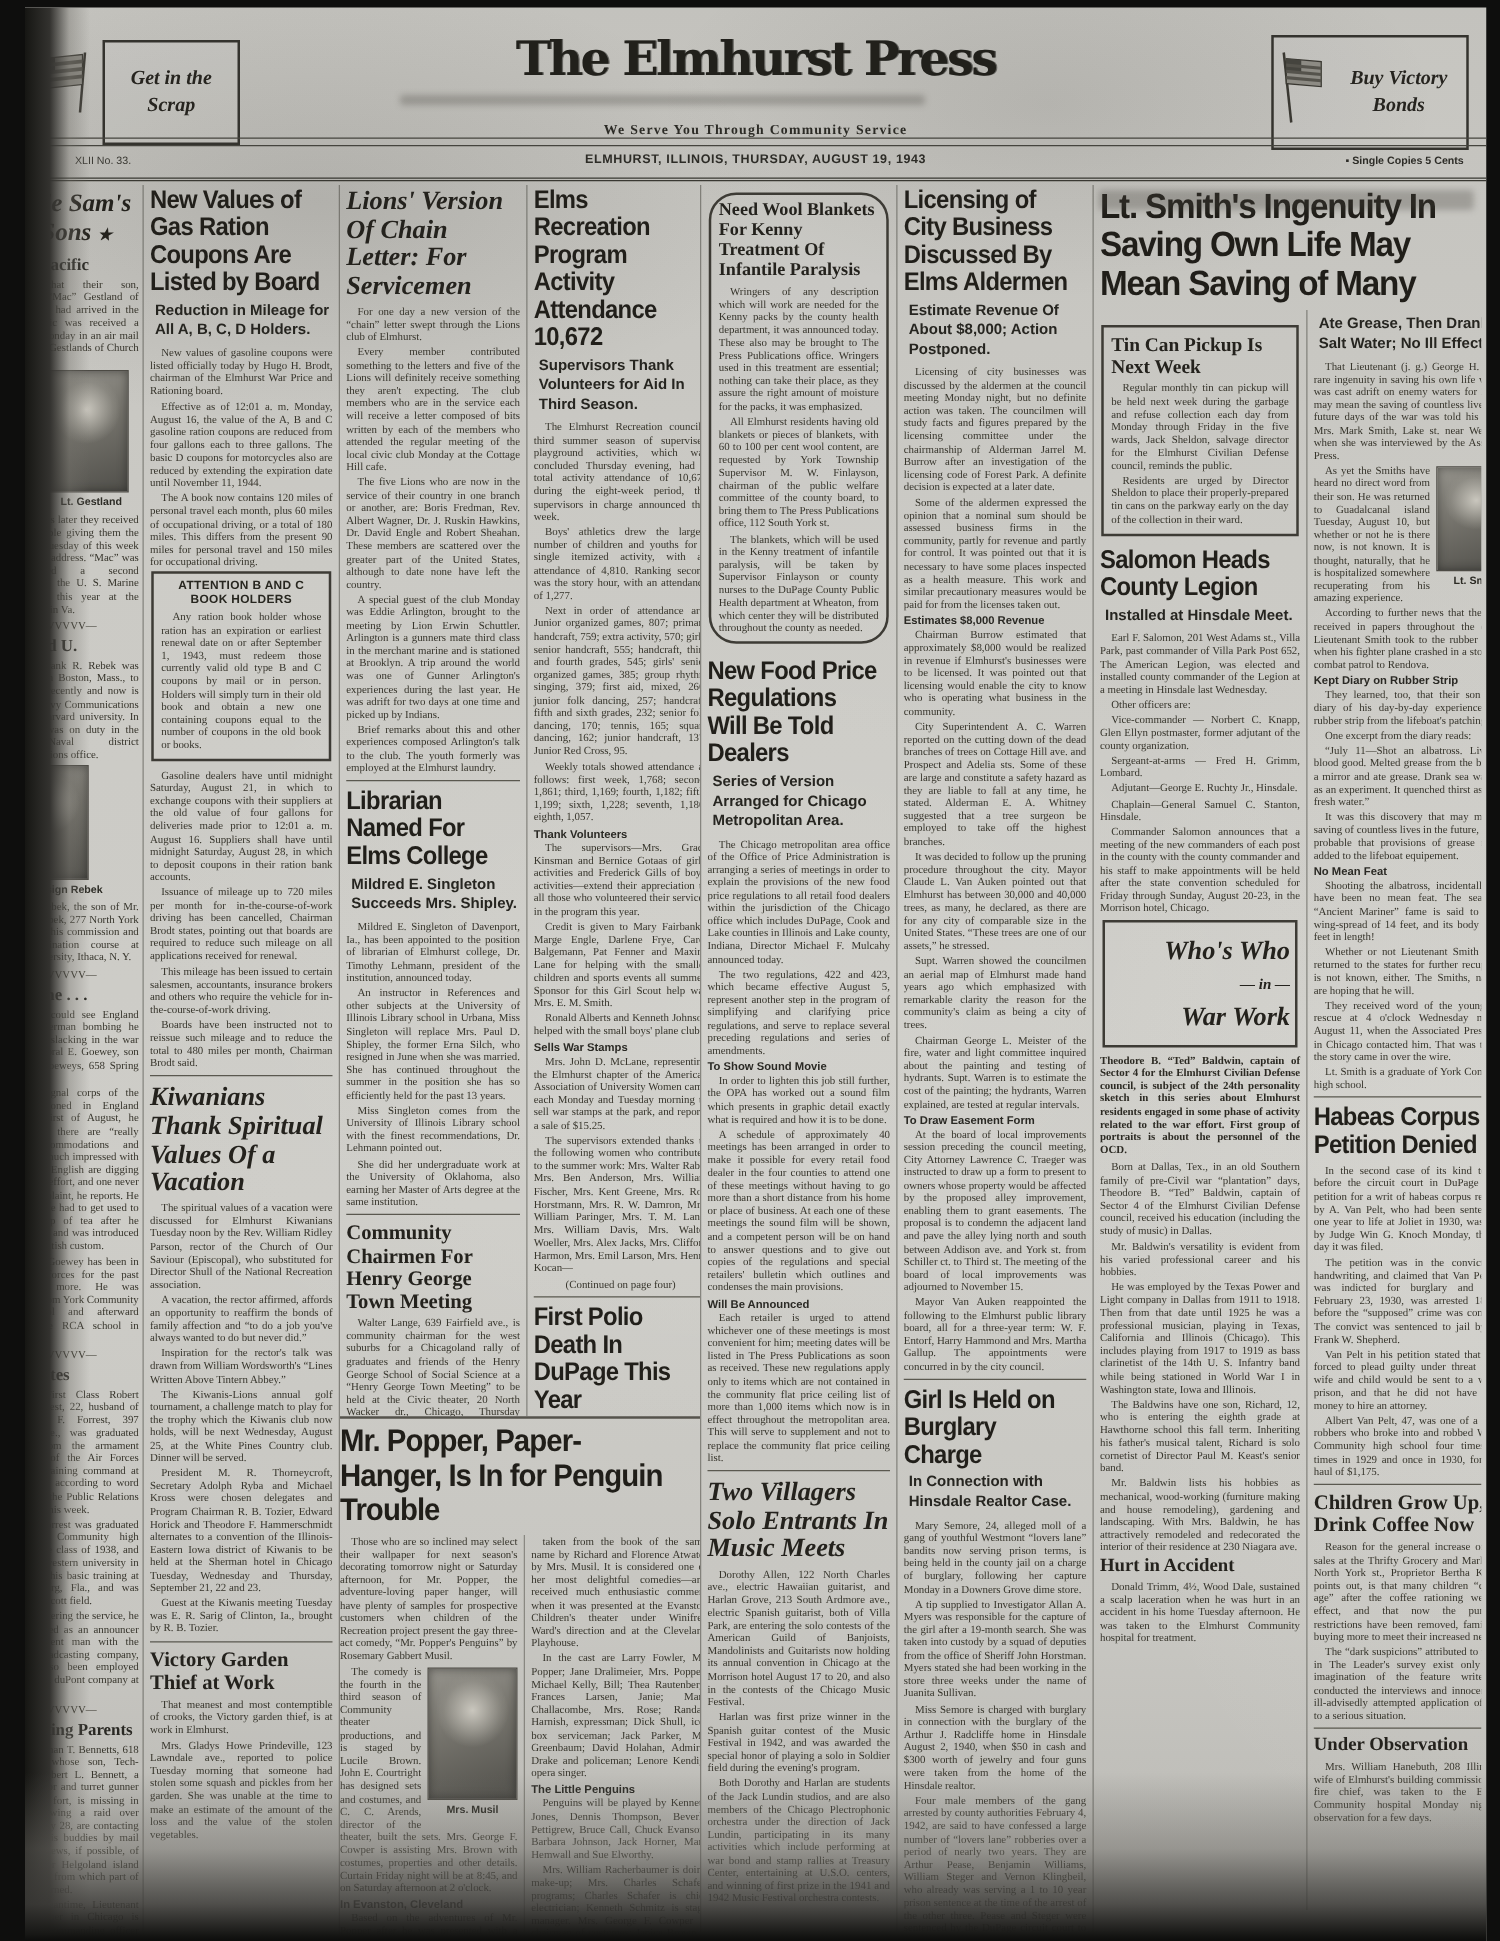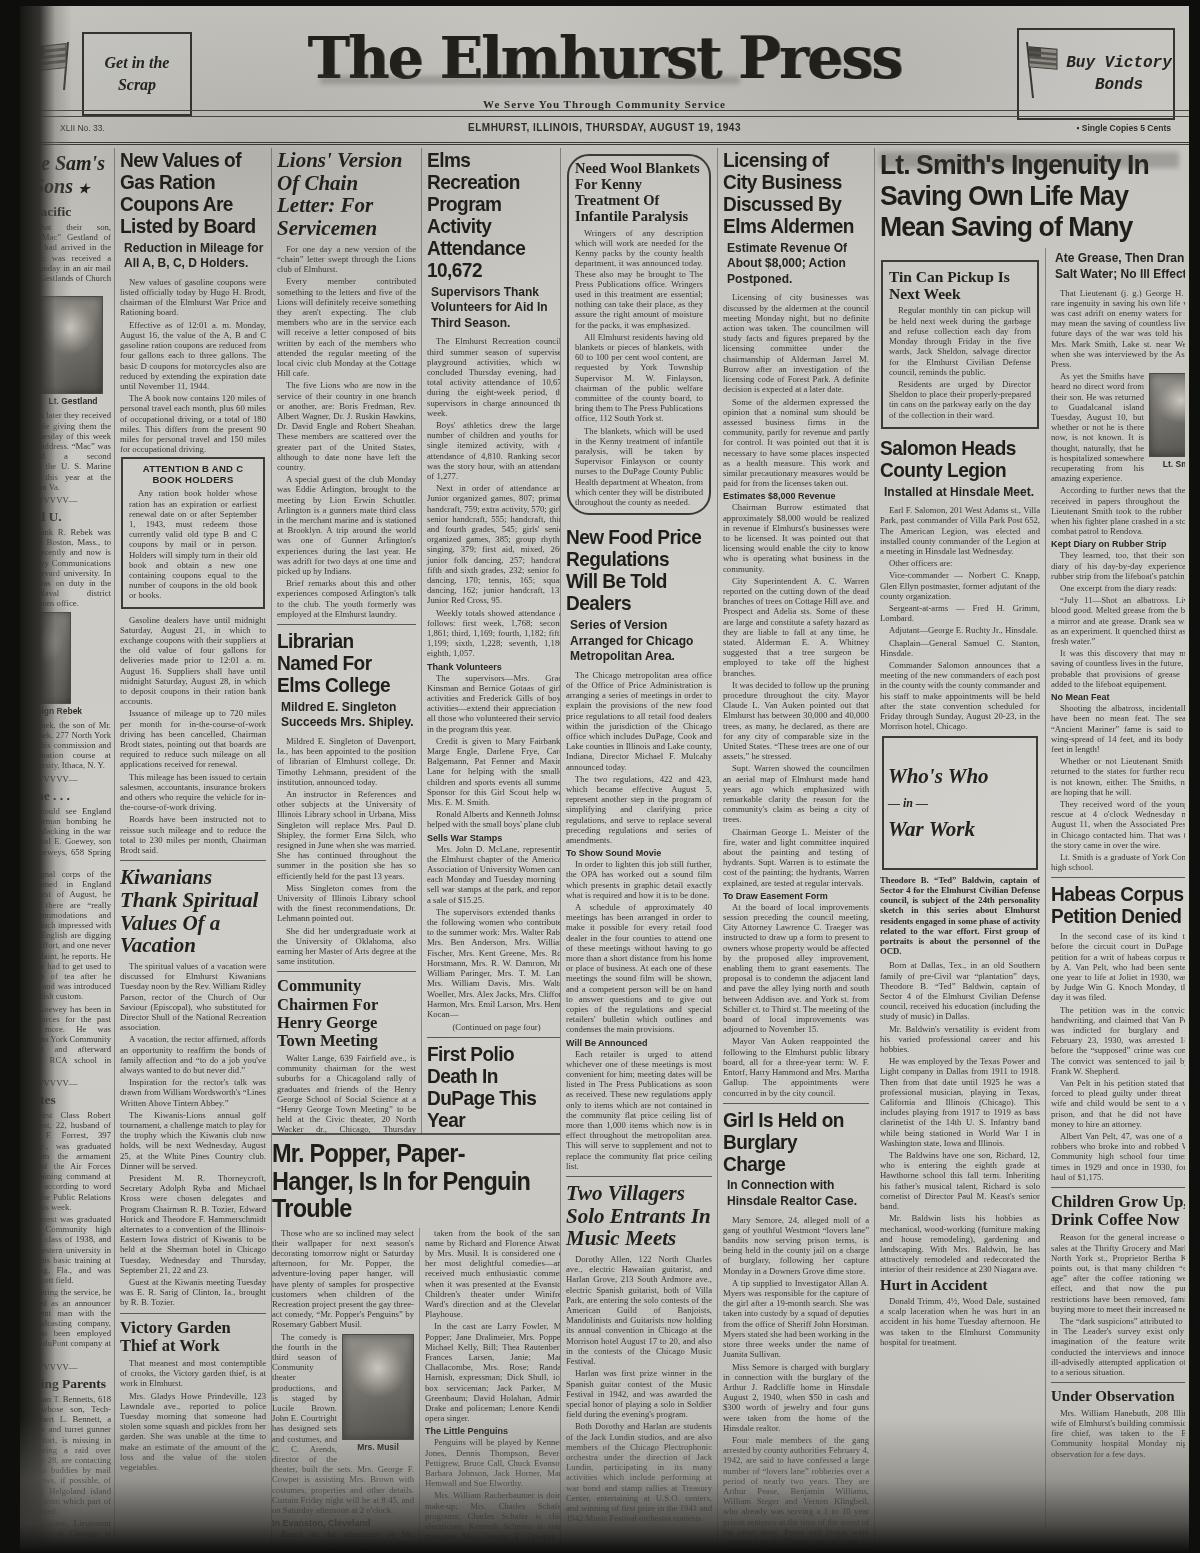--- a/index.html
+++ b/index.html
@@ -18,23 +18,23 @@
   #bottomfade{position:absolute;left:0;right:0;bottom:0;height:135px;z-index:41;pointer-events:none;
     background:linear-gradient(to bottom,rgba(120,118,112,0) 0%,rgba(105,103,98,.45) 45%,rgba(60,59,56,.85) 78%,#171715 96%,#0c0c0b 100%);}
   .smudge{position:absolute;z-index:30;background:rgba(70,67,60,.30);filter:blur(2.5px);border-radius:3px;pointer-events:none;}
 
   
   #masthead{position:relative;height:140px;}
   .mh-box{position:absolute;border:2px solid #34332e;text-align:center;
     font-family:"Liberation Serif",serif;font-style:italic;font-weight:bold;color:#26241f;
     display:flex;align-items:center;justify-content:center;background:rgba(255,255,252,.06);}
   #mh-box-left{left:62px;top:26px;width:106px;height:80px;font-size:16px;line-height:1.35;}
-  #mh-box-right{right:14px;top:22px;width:154px;height:88px;font-size:16px;line-height:1.4;gap:6px;font-family:Liberation Mono, monospace;}
+  #mh-box-right{right:14px;top:22px;width:154px;height:88px;font-size:16px;line-height:1.4;gap:6px;}
   #mh-title{position:absolute;left:185px;right:185px;top:18px;text-align:center;
-    font-family:"DejaVu Serif",serif;font-weight:bold;color:#21201b;font-size:57px;letter-spacing:-2px;
+    font-family:"DejaVu Serif",serif;font-weight:bold;color:#21201b;font-size:38px;letter-spacing:-2px;
     text-shadow:1px 0 0 rgba(30,29,25,.55);}
   #mh-tagline{position:absolute;left:0;right:0;top:92px;text-align:center;
     font-family:"Liberation Serif",serif;font-weight:bold;font-size:11px;color:#2c2b26;letter-spacing:1px;}
   .mh-rule{position:absolute;left:0;right:0;border-top:1px solid #45443e;}
   .mh-rule.thick{border-top:3px double #393832;}
   #mh-dateline{position:absolute;left:0;right:0;top:113px;height:18px;font-family:"Liberation Sans",sans-serif;}
   #mh-vol{position:absolute;left:40px;top:4px;font-size:8.5px;color:#3a3933;}
   #mh-date{position:absolute;left:0;right:0;text-align:center;top:3px;font-size:10px;font-weight:bold;letter-spacing:.5px;color:#2d2c27;}
   #mh-price{position:absolute;right:18px;top:4px;font-size:8.5px;font-weight:bold;color:#2d2c27;}
   .flag{display:inline-block;}
@@ -99,21 +99,21 @@
   #smith-headline{font-size:28px;line-height:1.1;transform:scaleX(.95);transform-origin:left top;
     font-family:"Liberation Sans",sans-serif;font-weight:700;letter-spacing:-1px;color:#201e19;margin:2px 0 6px;}
   #popper-block{border-top:2px solid #55534c;padding-top:3px;}
   #popper-headline{font-size:25px;line-height:1.1;transform:scaleX(.94);transform-origin:left top;
     font-family:"Liberation Sans",sans-serif;font-weight:700;letter-spacing:-.8px;color:#201e19;margin:2px 0 5px;}
   #popper-cols{display:flex;height:370px;overflow:hidden;}
   #popper-left{width:142px;flex:none;border-right:1px solid rgba(75,73,66,.5);padding-right:5px;}
   #popper-right{width:141px;flex:none;padding-left:5px;}
 
   
-  #whoswho-box{border:2px solid #3d3b35;margin:4px 2px 5px;padding:26px 4px;text-align:left;
+  #whoswho-box{border:2px solid #3d3b35;margin:4px 2px 5px;padding:10px 4px;text-align:right;
     font-family:"Liberation Serif",serif;font-style:italic;font-weight:bold;color:#24221d;}
   .ww-line1,.ww-line3{font-size:21px;line-height:1.2;}
   .ww-line2{font-size:12px;margin:6px 0;}
   #baldwin-intro{font-size:8.7px;line-height:10.2px;font-weight:bold;text-align:justify;margin:2px 0 4px;color:#2c2a23;}
 
   #tincan-box{border:2px solid #3d3b35;padding:5px 6px;margin:12px 1px 8px;}
   #tincan-box .hl-serif{font-size:15.5px;}
 </style>
 </head>
 <body>
@@ -219,21 +219,21 @@
               <p class="bp">The A book now contains 120 miles of personal travel each month, plus 60 miles of occupational driving, or a total of 180 miles. This differs from the present 90 miles for personal travel and 150 miles for occupational driving.</p>
             </div>
         <div class="boxed">
           <div class="boxhead">ATTENTION B AND C BOOK HOLDERS</div>
           <p class="bp">Any ration book holder whose ration has an expiration or earliest renewal date on or after September 1, 1943, must redeem those currently valid old type B and C coupons by mail or in person. Holders will simply turn in their old book and obtain a new one containing coupons equal to the number of coupons in the old book or books.</p>
         </div>
         <div>
               <p class="bp">Gasoline dealers have until midnight Saturday, August 21, in which to exchange coupons with their suppliers at the old value of four gallons for deliveries made prior to 12:01 a. m. August 16. Suppliers shall have until midnight Saturday, August 28, in which to deposit coupons in their ration bank accounts.</p>
               <p class="bp">Issuance of mileage up to 720 miles per month for in-the-course-of-work driving has been cancelled, Chairman Brodt states, pointing out that boards are required to reduce such mileage on all applications received for renewal.</p>
               <p class="bp">This mileage has been issued to certain salesmen, accountants, insurance brokers and others who require the vehicle for in-the-course-of-work driving.</p>
-              <p class="bp">Boards have been instructed not to reissue such mileage and to reduce the total to 230 miles per month, Chairman Brodt said.</p>
+              <p class="bp">Boards have been instructed not to reissue such mileage and to reduce the total to 480 miles per month, Chairman Brodt said.</p>
             </div>
       </article>
       <article class="art">
         <h2 class="hl-ital">Kiwanians Thank Spiritual Values Of a Vacation</h2>
         <div>
               <p class="bp">The spiritual values of a vacation were discussed for Elmhurst Kiwanians Tuesday noon by the Rev. William Ridley Parson, rector of the Church of Our Saviour (Episcopal), who substituted for Director Shull of the National Recreation association.</p>
               <p class="bp">A vacation, the rector affirmed, affords an opportunity to reaffirm the bonds of family affection and “to do a job you've always wanted to do but never did.”</p>
               <p class="bp">Inspiration for the rector's talk was drawn from William Wordsworth's “Lines Written Above Tintern Abbey.”</p>
               <p class="bp">The Kiwanis-Lions annual golf tournament, a challenge match to play for the trophy which the Kiwanis club now holds, will be next Wednesday, August 25, at the White Pines Country club. Dinner will be served.</p>
               <p class="bp">President M. R. Thorneycroft, Secretary Adolph Ryba and Michael Kross were chosen delegates and Program Chairman R. B. Tozier, Edward Horick and Theodore F. Hammerschmidt alternates to a convention of the Illinois-Eastern Iowa district of Kiwanis to be held at the Sherman hotel in Chicago Tuesday, Wednesday and Thursday, September 21, 22 and 23.</p>

